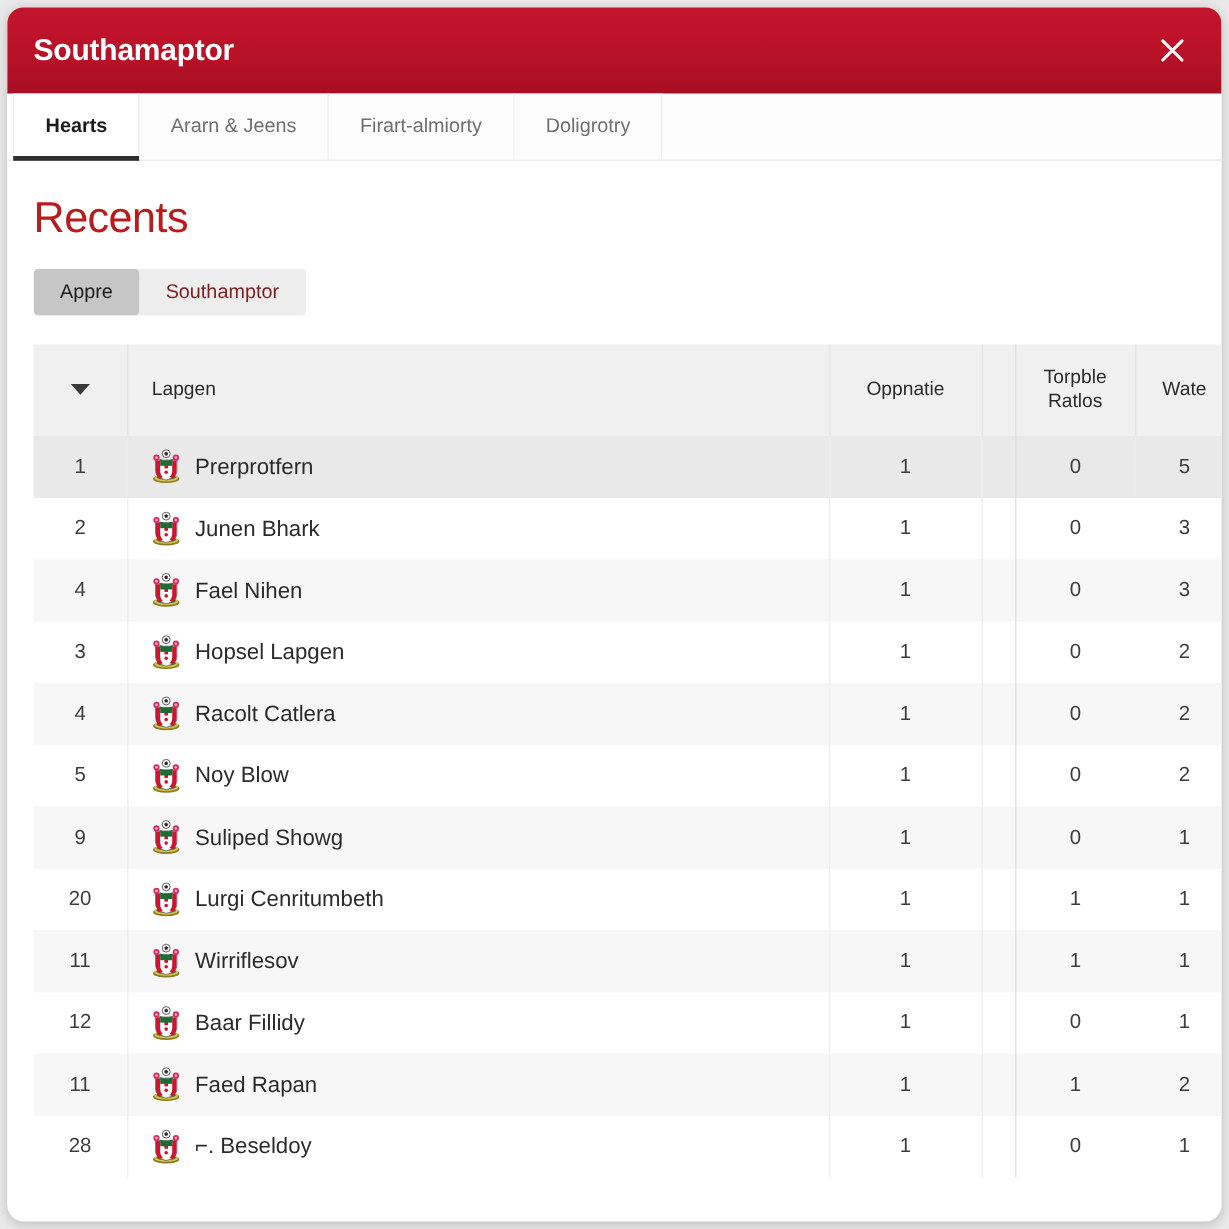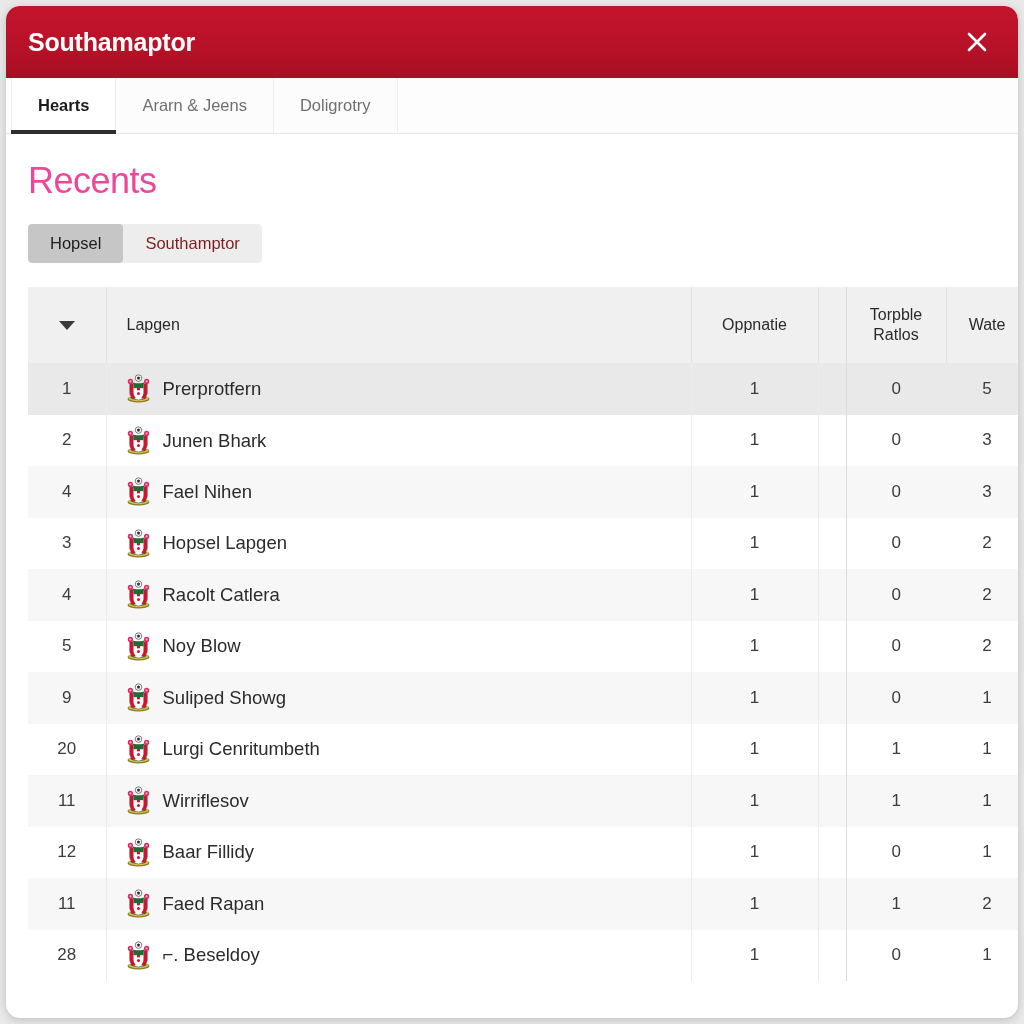--- a/index.html
+++ b/index.html
@@ -108,21 +108,21 @@
 
   
   .content {
     flex: 1 1 auto;
     padding: 26px 22px 0 22px;
     overflow: hidden;
   }
   .page-title {
     font-size: 36px;
     font-weight: 400;
-    color: #ec4899;
+    color: #b91c1c;
     letter-spacing: -0.5px;
     margin-bottom: 22px;
   }
 
   
   .segmented {
     display: inline-flex;
     background: #ededed;
     border-radius: 4px;
     overflow: hidden;
@@ -228,30 +228,33 @@
   </div>
 
   <div class="tabbar" id="tab-bar">
       <div class="tab active-dark">
         <span>Hearts</span>
       </div>
       <div class="tab">
         <span>Ararn &amp; Jeens</span>
       </div>
       <div class="tab">
+        <span>Firart-almiorty</span>
+      </div>
+      <div class="tab">
         <span>Doligrotry</span>
       </div>
     </div>
 
   <div class="content">
 
     <div class="page-title">Recents</div>
 
     <div class="segmented" id="segmented">
-        <div class="seg selected"><span>Hopsel</span></div>
+        <div class="seg selected"><span>Appre</span></div>
         <div class="seg"><span>Southamptor</span></div>
       </div>
 
     <table class="table">
       <colgroup>
         <col class="w-rank">
           <col class="w-name">
           <col class="w-op">
         <col class="w-spacer">
           <col class="w-ratio">

